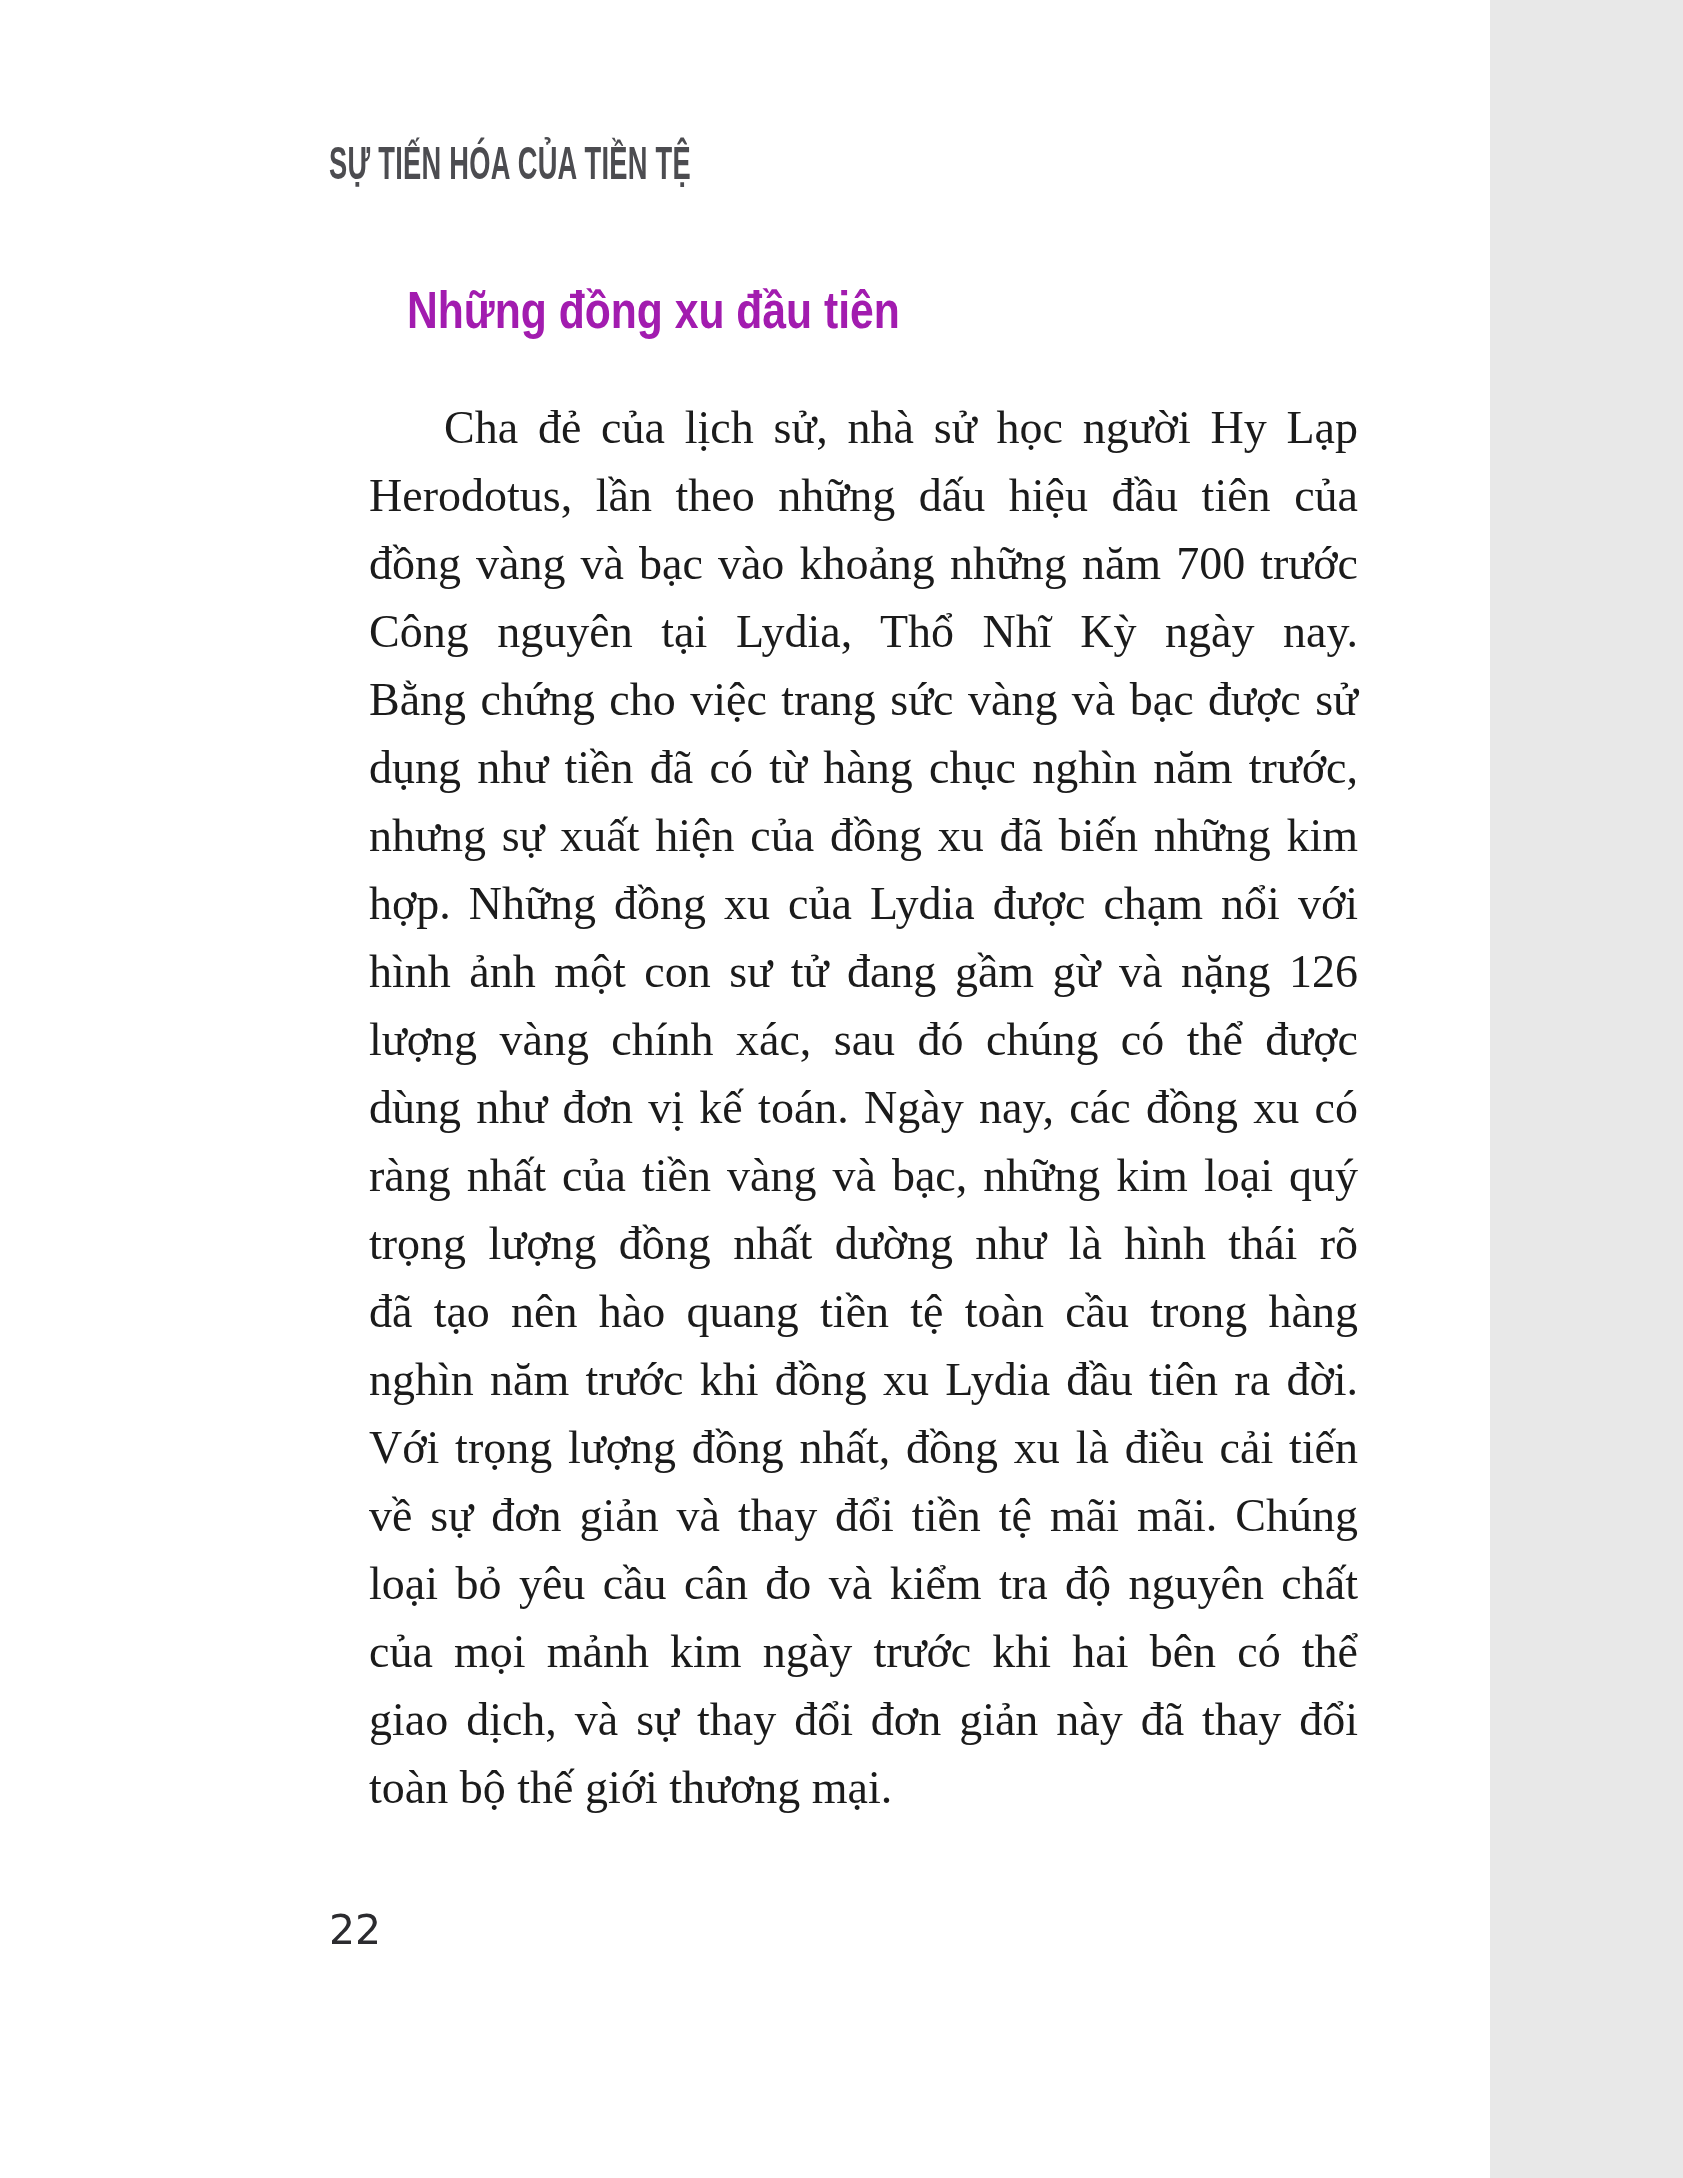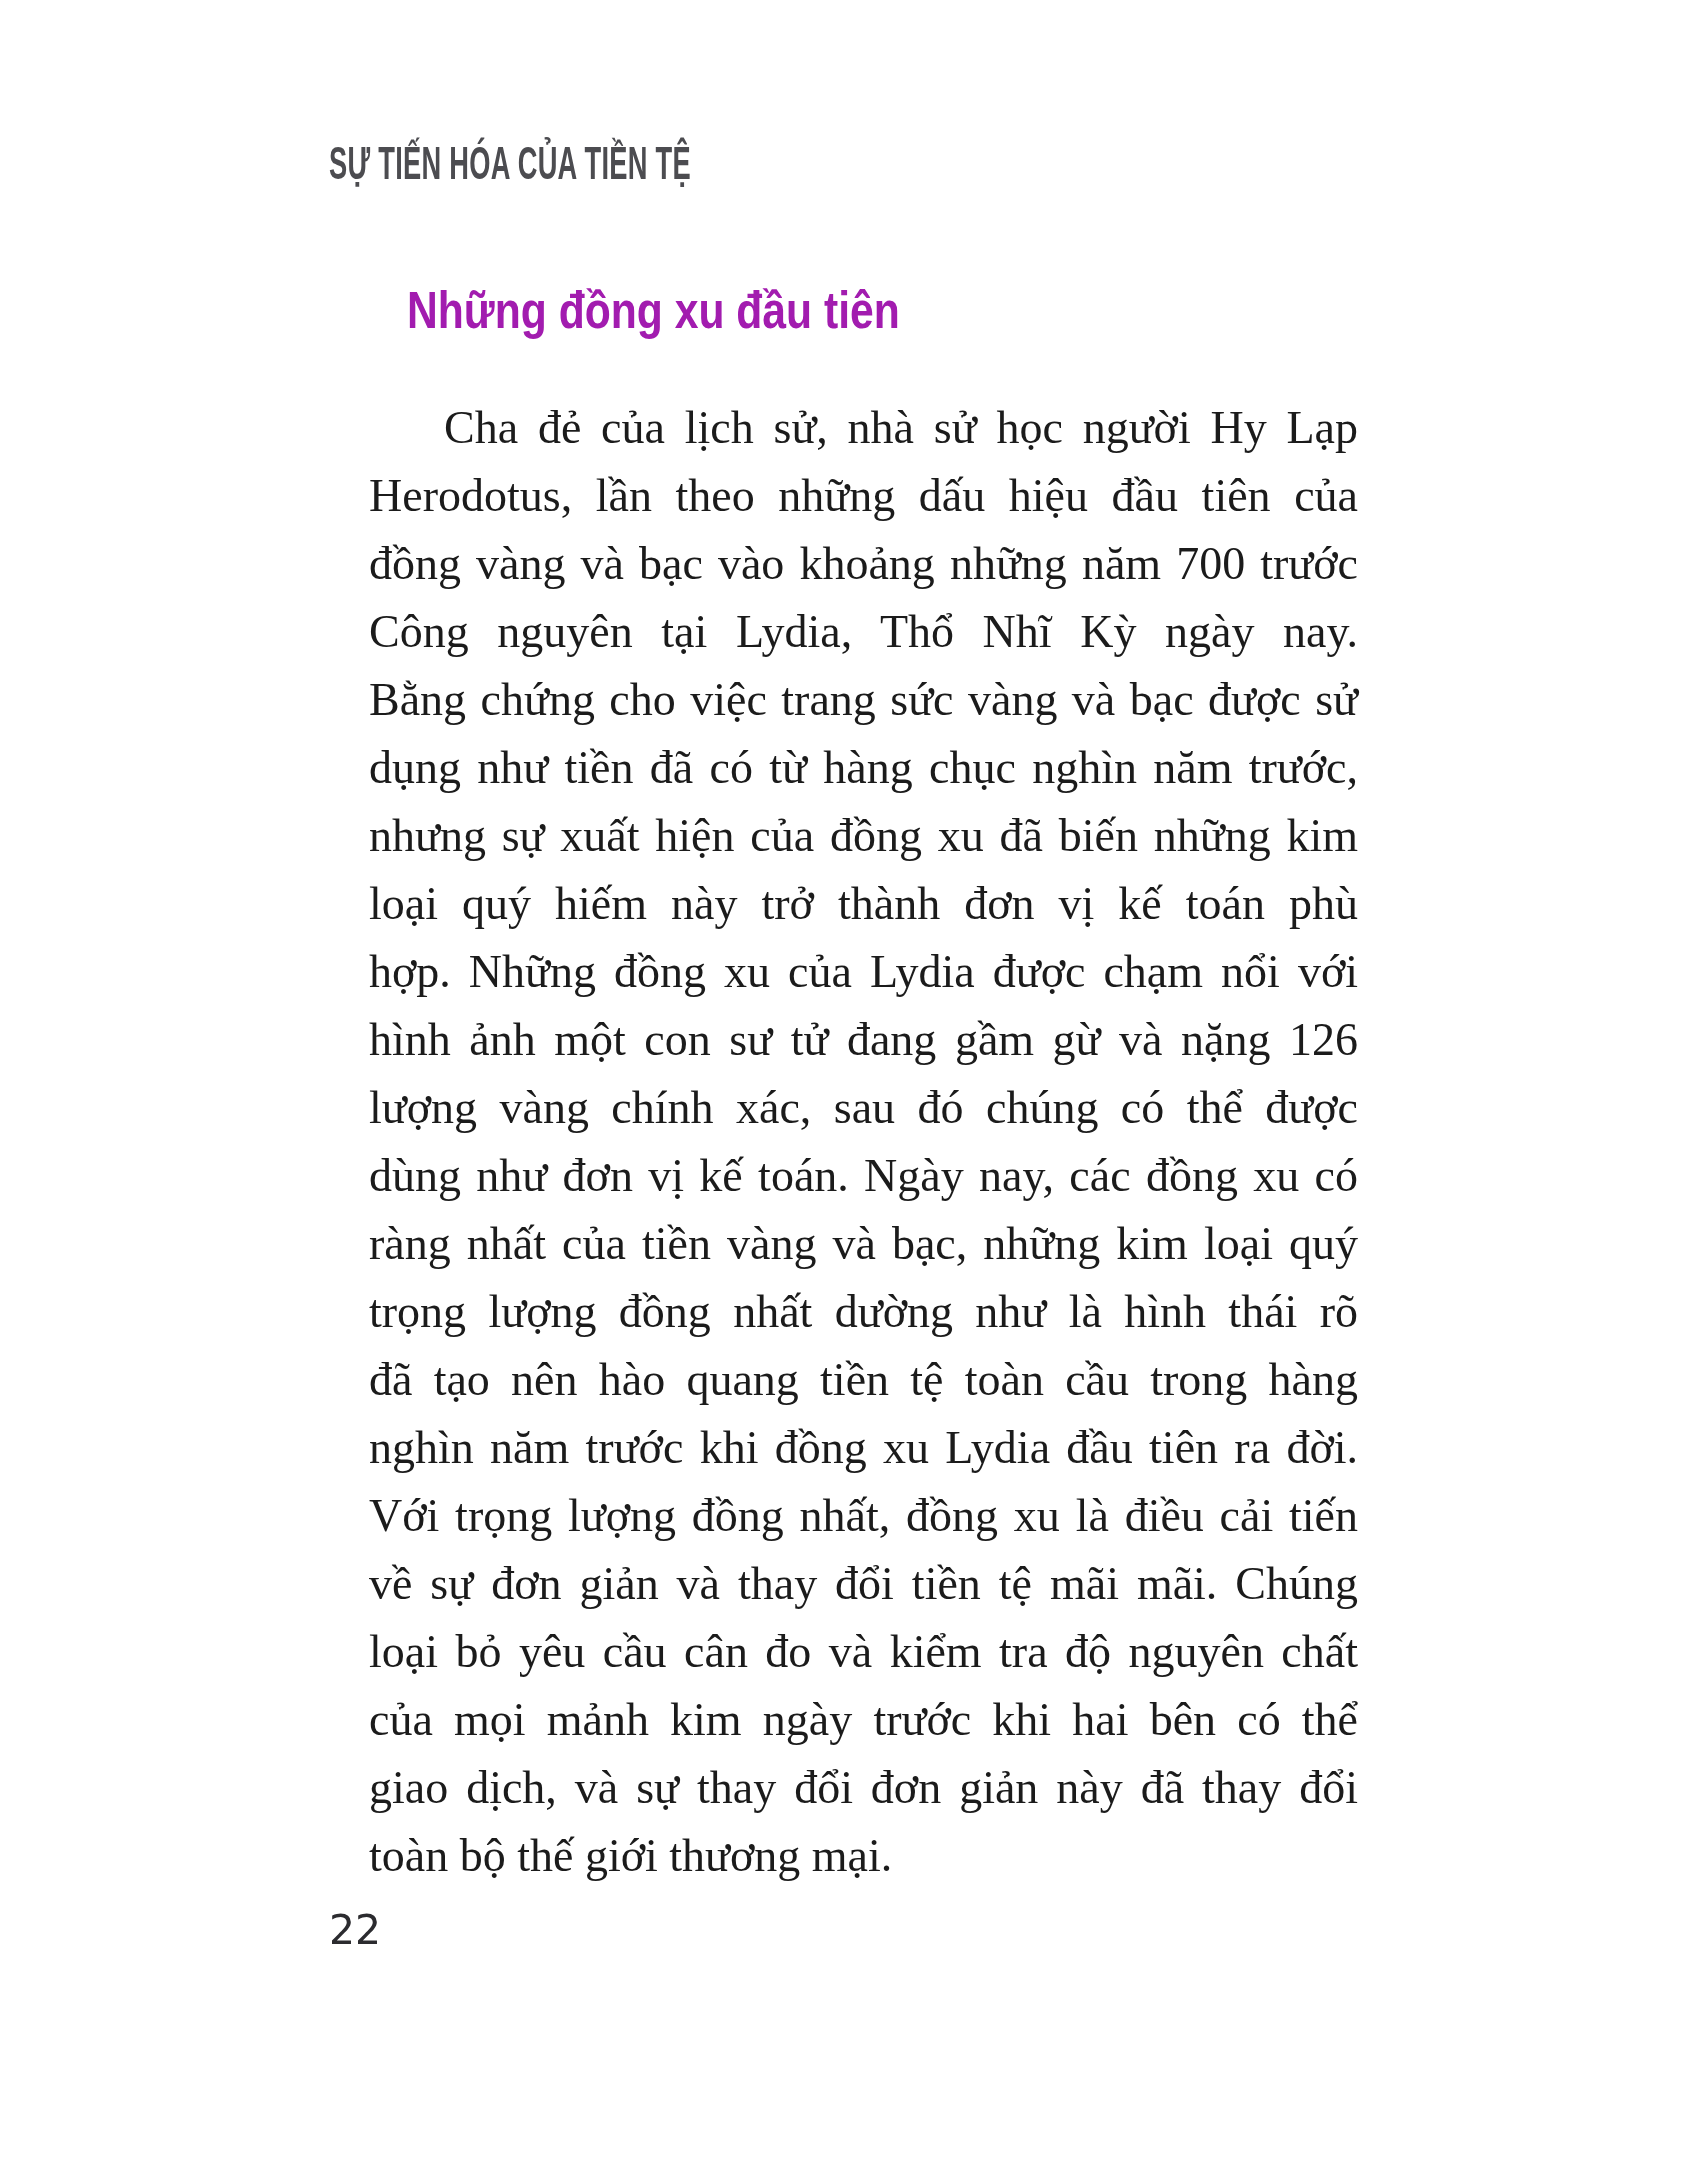--- a/index.html
+++ b/index.html
@@ -2,25 +2,26 @@
 <html><head>
 <meta charset="utf-8">
 <style>
   html, body {
     margin: 0;
     padding: 0;
     background: #e8e8e8;
   }
   .page {
     position: relative;
-    width: 1683px;
+    width: 1457px;
     height: 2178px;
     background: #ffffff;
     overflow: hidden;
     font-family: "Liberation Serif", serif;
+    padding-left: 33px;
   }
   
   .running-header {
     position: absolute;
     left: 329px;
     top: 137px;
     height: 51px;
     line-height: 51px;
     white-space: nowrap;
     color: #4c4c50;
@@ -104,21 +105,20 @@
   </div>
 
   <div class="body-paragraph">
     <div class="line first">Cha đẻ của lịch sử, nhà sử học người Hy Lạp</div>
     <div class="line">Herodotus, lần theo những dấu hiệu đầu tiên của</div>
     <div class="line">đồng vàng và bạc vào khoảng những năm 700 trước</div>
     <div class="line">Công nguyên tại Lydia, Thổ Nhĩ Kỳ ngày nay.</div>
     <div class="line">Bằng chứng cho việc trang sức vàng và bạc được sử</div>
     <div class="line">dụng như tiền đã có từ hàng chục nghìn năm trước,</div>
     <div class="line">nhưng sự xuất hiện của đồng xu đã biến những kim</div>
-    <div class="line">loại quý hiếm này trở thành đơn vị kế toán phù</div>
     <div class="line">hợp. Những đồng xu của Lydia được chạm nổi với</div>
     <div class="line">hình ảnh một con sư tử đang gầm gừ và nặng 126</div>
     <div class="line">lượng vàng chính xác, sau đó chúng có thể được</div>
     <div class="line">dùng như đơn vị kế toán. Ngày nay, các đồng xu có</div>
     <div class="line">ràng nhất của tiền vàng và bạc, những kim loại quý</div>
     <div class="line">trọng lượng đồng nhất dường như là hình thái rõ</div>
     <div class="line">đã tạo nên hào quang tiền tệ toàn cầu trong hàng</div>
     <div class="line">nghìn năm trước khi đồng xu Lydia đầu tiên ra đời.</div>
     <div class="line">Với trọng lượng đồng nhất, đồng xu là điều cải tiến</div>
     <div class="line">về sự đơn giản và thay đổi tiền tệ mãi mãi. Chúng</div>

